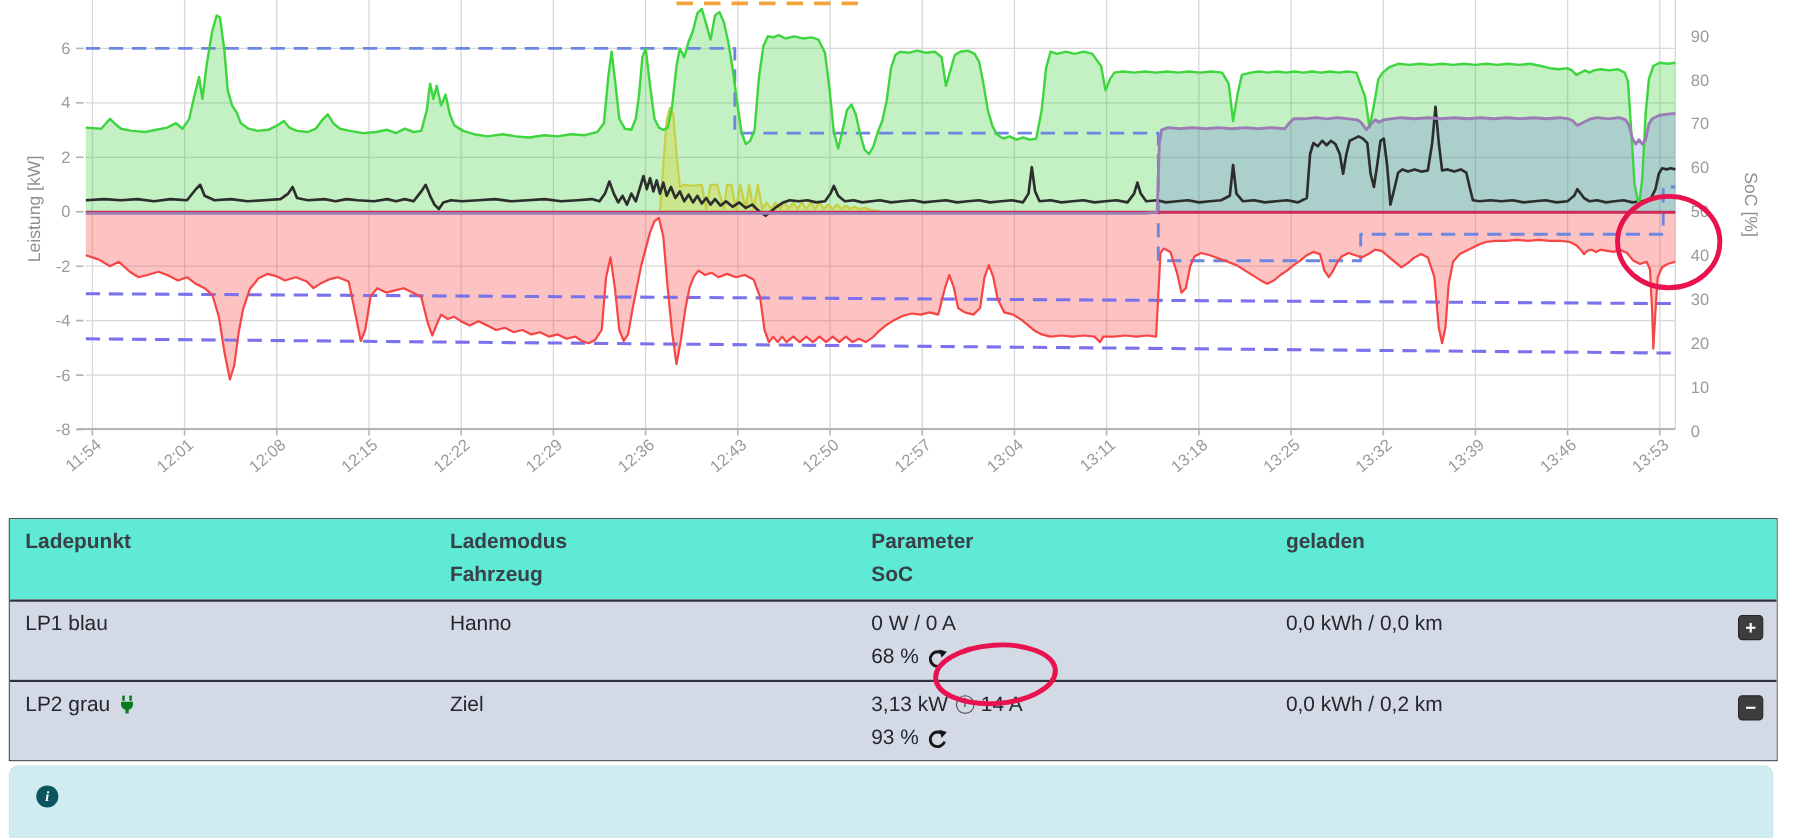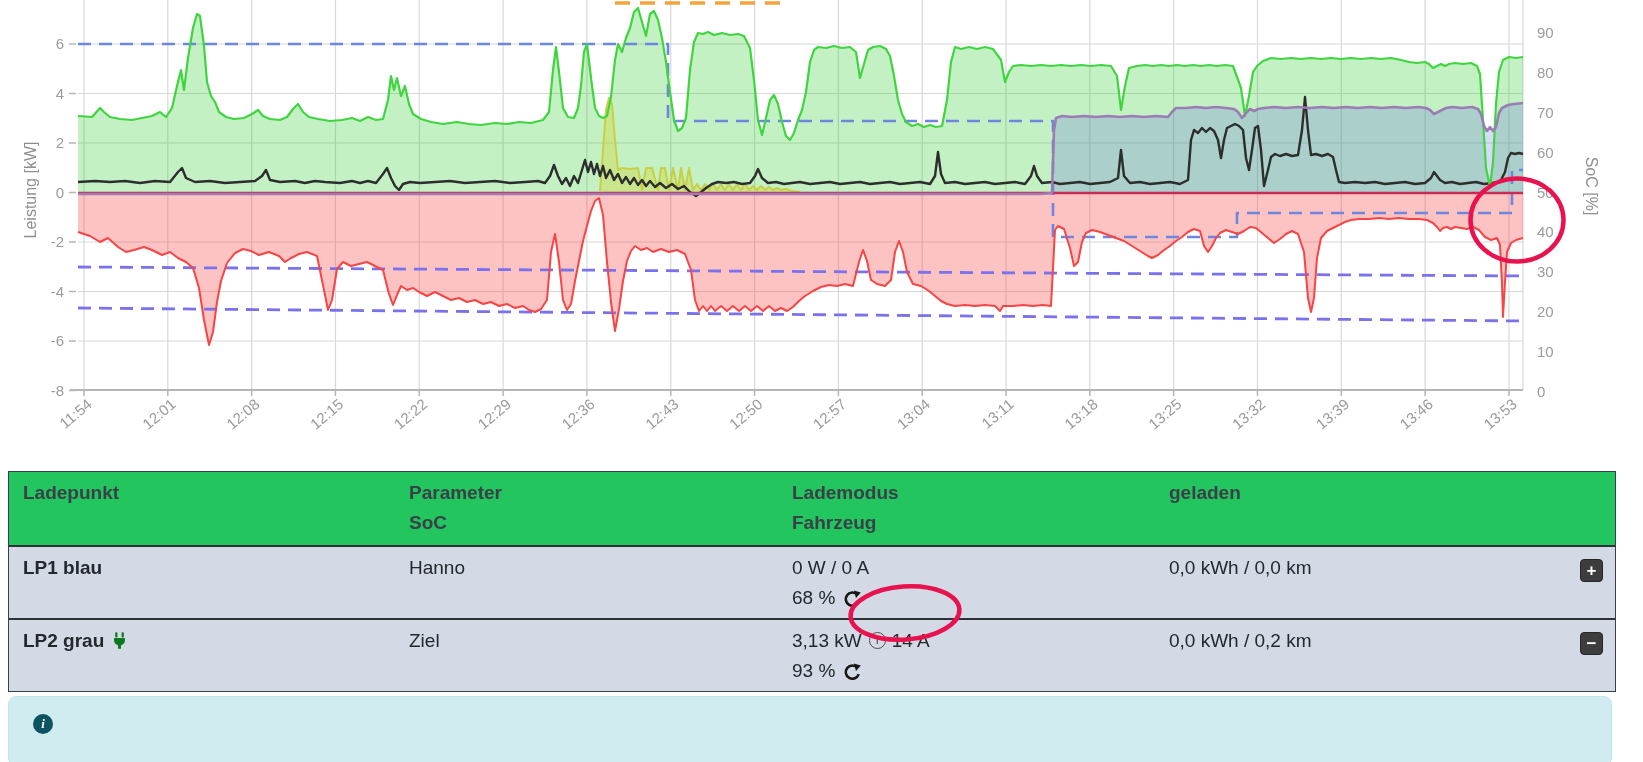--- a/index.html
+++ b/index.html
@@ -1,26 +1,26 @@
 <!DOCTYPE html>
 <html><head>
 <meta charset="utf-8">
 <style>
   html,body{margin:0;padding:0;background:#fff;}
   .screen{position:relative;width:1643px;height:762px;overflow:hidden;background:#fff;
     font-family:"Liberation Sans",sans-serif;color:#23282e;}
   #chart-svg{position:absolute;left:0;top:0;}
   
   .cp-table{position:absolute;left:8px;top:471px;width:1608px;border:1px solid #3a3e46;box-sizing:border-box;font-size:19px;}
-  .thead{background:#22c55e;color:#3a4048;font-weight:700;}
+  .thead{background:#5eead4;color:#3a4048;font-weight:700;}
   .trow{background:#d4d9e6;border-top:2px solid #2e3238;}
   .thead,.trow{display:grid;grid-template-columns:386px 383px 377px 1fr 46px;
     padding:6px 10px 6px 14px;height:73px;box-sizing:border-box;align-content:start;}
   .cellline{line-height:30px;height:30px;white-space:nowrap;display:flex;align-items:center;}
-  .bold{font-weight:700;}
+  .bold{font-weight:400;}
   .plug-icon{margin-left:8px;display:inline-flex;}
   .refresh-icon{margin-left:7px;display:inline-flex;position:relative;top:1px;}
   .circle-i{display:inline-flex;align-items:center;justify-content:center;width:17px;height:17px;
     border:1.6px solid #4e4e4e;border-radius:50%;font-size:11.5px;color:#3c3c3c;
     margin:0 6px 0 7px;box-sizing:border-box;position:relative;top:-1px;}
   .toggle-cell{display:flex;justify-content:flex-end;padding-right:2px;}
   .pm-btn{width:23px;height:23px;margin-top:6px;background:#3d3d3d;color:#fff;border:1px solid #272727;
     border-radius:4px;font-size:17px;font-weight:700;line-height:1;display:flex;align-items:center;
     justify-content:center;padding:0;cursor:pointer;font-family:"Liberation Sans",sans-serif;}
   
@@ -146,26 +146,26 @@
       <path d="M78 116 L92 117 L100 108 L104 112 L110 117 L120 119 L132 120 L142 118 L152 116 L160 112 L166 117 L172 108 L177 86 L181 70 L184 90 L188 58 L193 28 L197 14 L200 16 L204 46 L207 82 L211 96 L215 102 L219 112 L226 117 L234 119 L244 118 L252 114 L258 110 L263 116 L270 119 L280 120 L287 117 L293 109 L298 104 L303 112 L309 117 L318 119 L330 121 L342 120 L352 118 L360 121 L368 117 L376 120 L383 119 L388 100 L391 76 L394 90 L397 78 L401 96 L405 86 L409 104 L413 114 L421 119 L431 122 L443 124 L457 122 L469 124 L481 125 L495 123 L507 124 L519 122 L531 123 L543 120 L549 112 L553 70 L556 47 L559 72 L563 108 L568 117 L574 118 L578 108 L581 86 L584 52 L587 44 L591 78 L595 108 L599 116 L603 118 L607 116 L611 97 L615 60 L618 44 L622 52 L626 38 L630 28 L634 12 L638 8 L642 22 L646 36 L650 14 L654 11 L658 20 L662 38 L666 62 L670 92 L674 120 L678 131 L682 128 L686 118 L690 70 L694 42 L698 33 L703 34 L708 32 L714 35 L722 33 L730 35 L738 34 L744 36 L750 48 L754 80 L758 120 L762 135 L766 118 L770 100 L774 95 L778 104 L782 122 L786 136 L790 140 L794 133 L798 120 L802 110 L806 92 L810 62 L814 50 L818 47 L826 48 L834 46 L842 48 L850 47 L856 52 L860 78 L864 64 L868 50 L873 47 L880 46 L886 49 L890 56 L894 76 L898 100 L902 114 L906 122 L912 126 L918 124 L924 127 L930 125 L936 127 L942 126 L947 100 L951 62 L955 47 L961 49 L969 47 L977 49 L985 47 L993 49 L1001 60 L1005 82 L1009 72 L1013 66 L1021 65 L1031 66 L1041 65 L1051 66 L1061 65 L1071 66 L1081 65 L1091 66 L1101 65 L1111 66 L1117 76 L1121 110 L1125 86 L1129 68 L1137 66 L1145 65 L1153 66 L1161 65 L1169 66 L1177 65 L1185 66 L1193 65 L1201 66 L1209 65 L1217 66 L1225 65 L1233 66 L1241 88 L1245 116 L1249 96 L1253 72 L1257 66 L1263 61 L1271 58 L1281 59 L1291 58 L1301 59 L1311 58 L1321 59 L1331 58 L1341 59 L1351 58 L1361 59 L1371 58 L1381 59 L1391 58 L1401 60 L1409 62 L1417 63 L1425 62 L1429 64 L1433 68 L1437 66 L1441 64 L1445 66 L1449 64 L1455 63 L1463 64 L1471 63 L1477 66 L1480 74 L1483 120 L1486 168 L1490 187 L1493 162 L1496 104 L1499 72 L1503 60 L1509 57 L1516 58 L1523 57" fill="none" stroke="#3fd53f" stroke-width="2.2" stroke-linejoin="round" stroke-linecap="butt"></path>
       <path d="M78 194 L400 194 L800 194 L1040 194 L1052 193 L1053 160 L1054 130 L1056 118 L1062 116 L1072 117 L1084 116 L1096 117 L1108 116 L1120 117 L1132 116 L1144 117 L1156 116 L1168 117 L1172 112 L1176 108 L1186 108 L1196 107 L1206 108 L1216 107 L1226 108 L1234 109 L1238 112 L1242 118 L1246 113 L1250 109 L1254 111 L1258 109 L1264 108 L1274 107 L1286 108 L1298 107 L1310 108 L1322 107 L1334 108 L1346 107 L1358 108 L1370 107 L1382 108 L1394 107 L1406 108 L1418 107 L1426 108 L1430 110 L1434 114 L1438 112 L1442 110 L1446 108 L1452 107 L1462 108 L1472 107 L1478 109 L1481 114 L1484 126 L1487 131 L1490 127 L1493 131 L1496 127 L1499 113 L1502 108 L1508 105 L1514 104 L1523 103" fill="none" stroke="#9b7cb4" stroke-width="2.6" stroke-linejoin="round" stroke-linecap="butt"></path>
     </svg>
 
   <div class="cp-table">
     <div class="thead">
       <div>
         <div class="cellline">Ladepunkt</div>
       </div>
       <div>
+        <div class="cellline">Lademodus</div>
+        <div class="cellline">Fahrzeug</div>
+      </div>
+      <div>
         <div class="cellline">Parameter</div>
         <div class="cellline">SoC</div>
-      </div>
-      <div>
-        <div class="cellline">Lademodus</div>
-        <div class="cellline">Fahrzeug</div>
       </div>
       <div>
         <div class="cellline">geladen</div>
       </div>
       <div></div>
     </div>
 
     <div class="trow">
       <div>
         <div class="cellline bold">LP1 blau</div>

